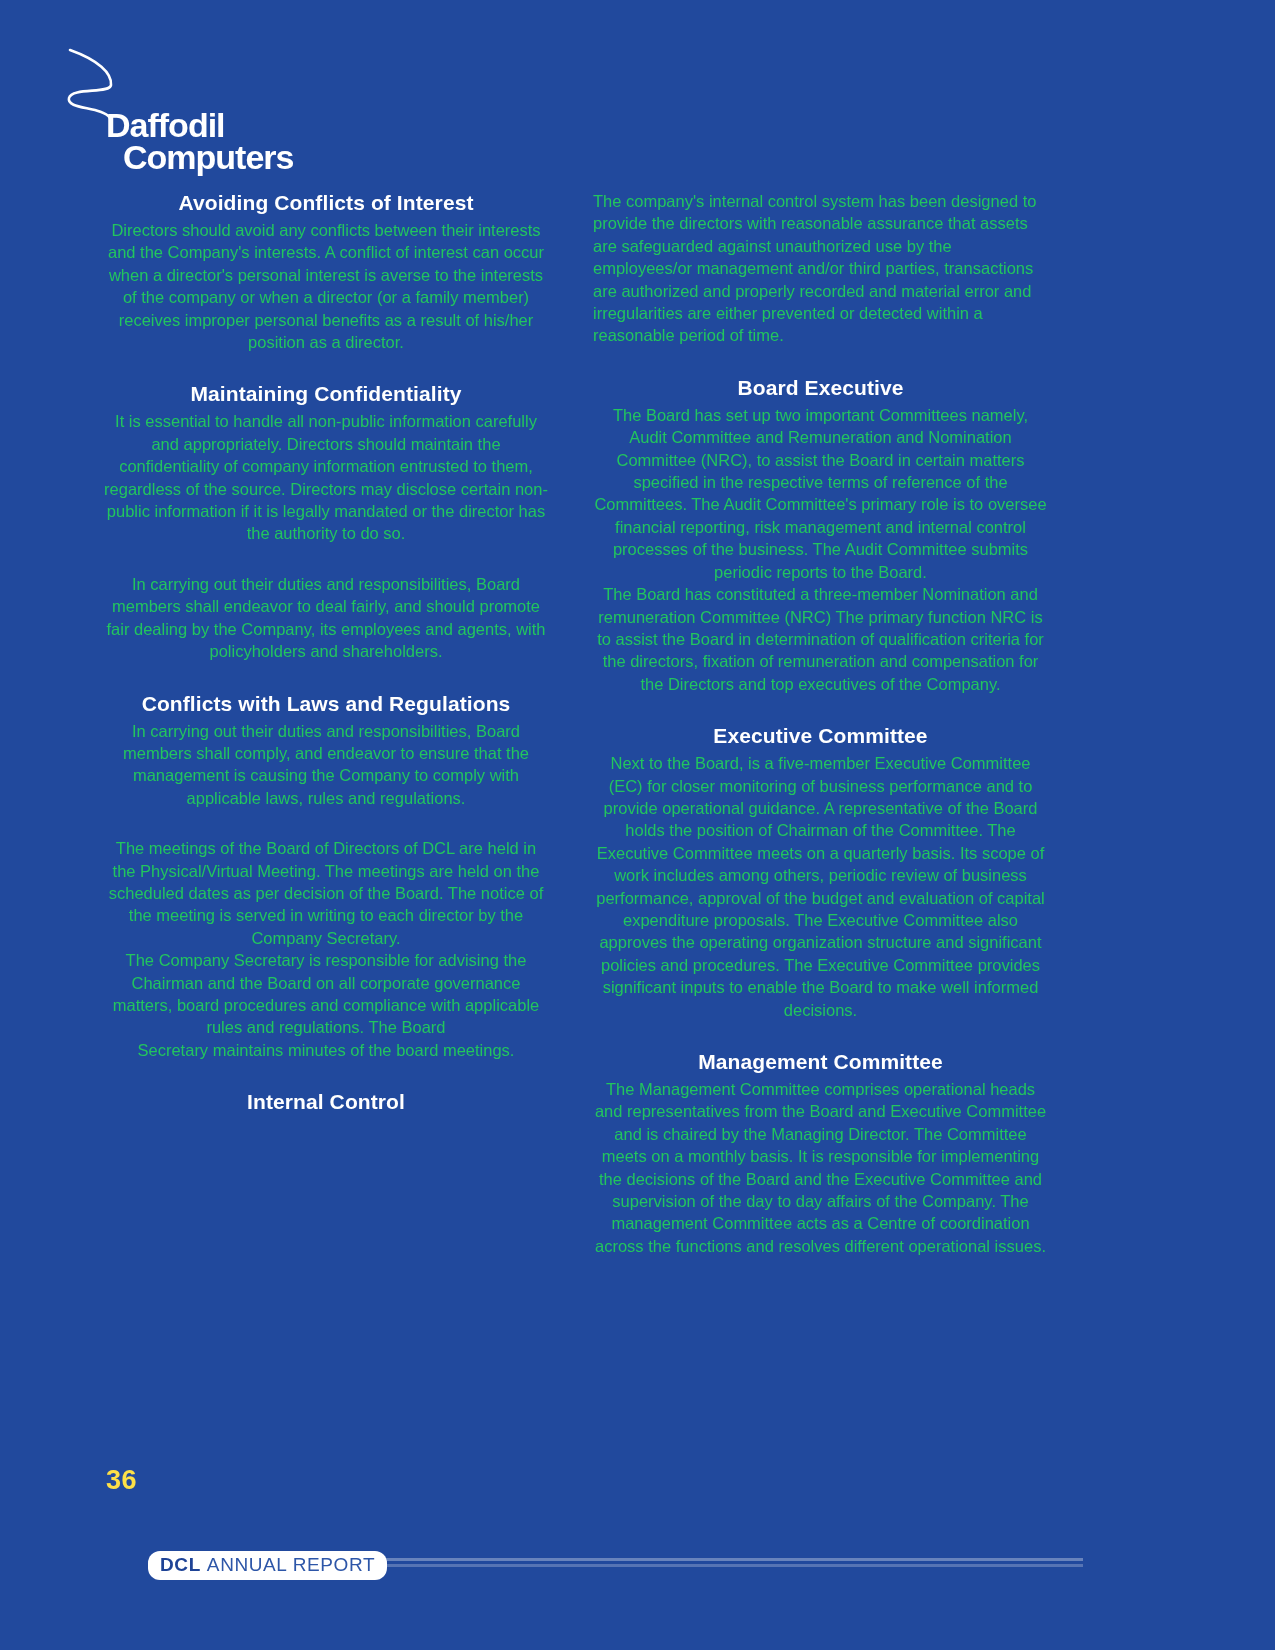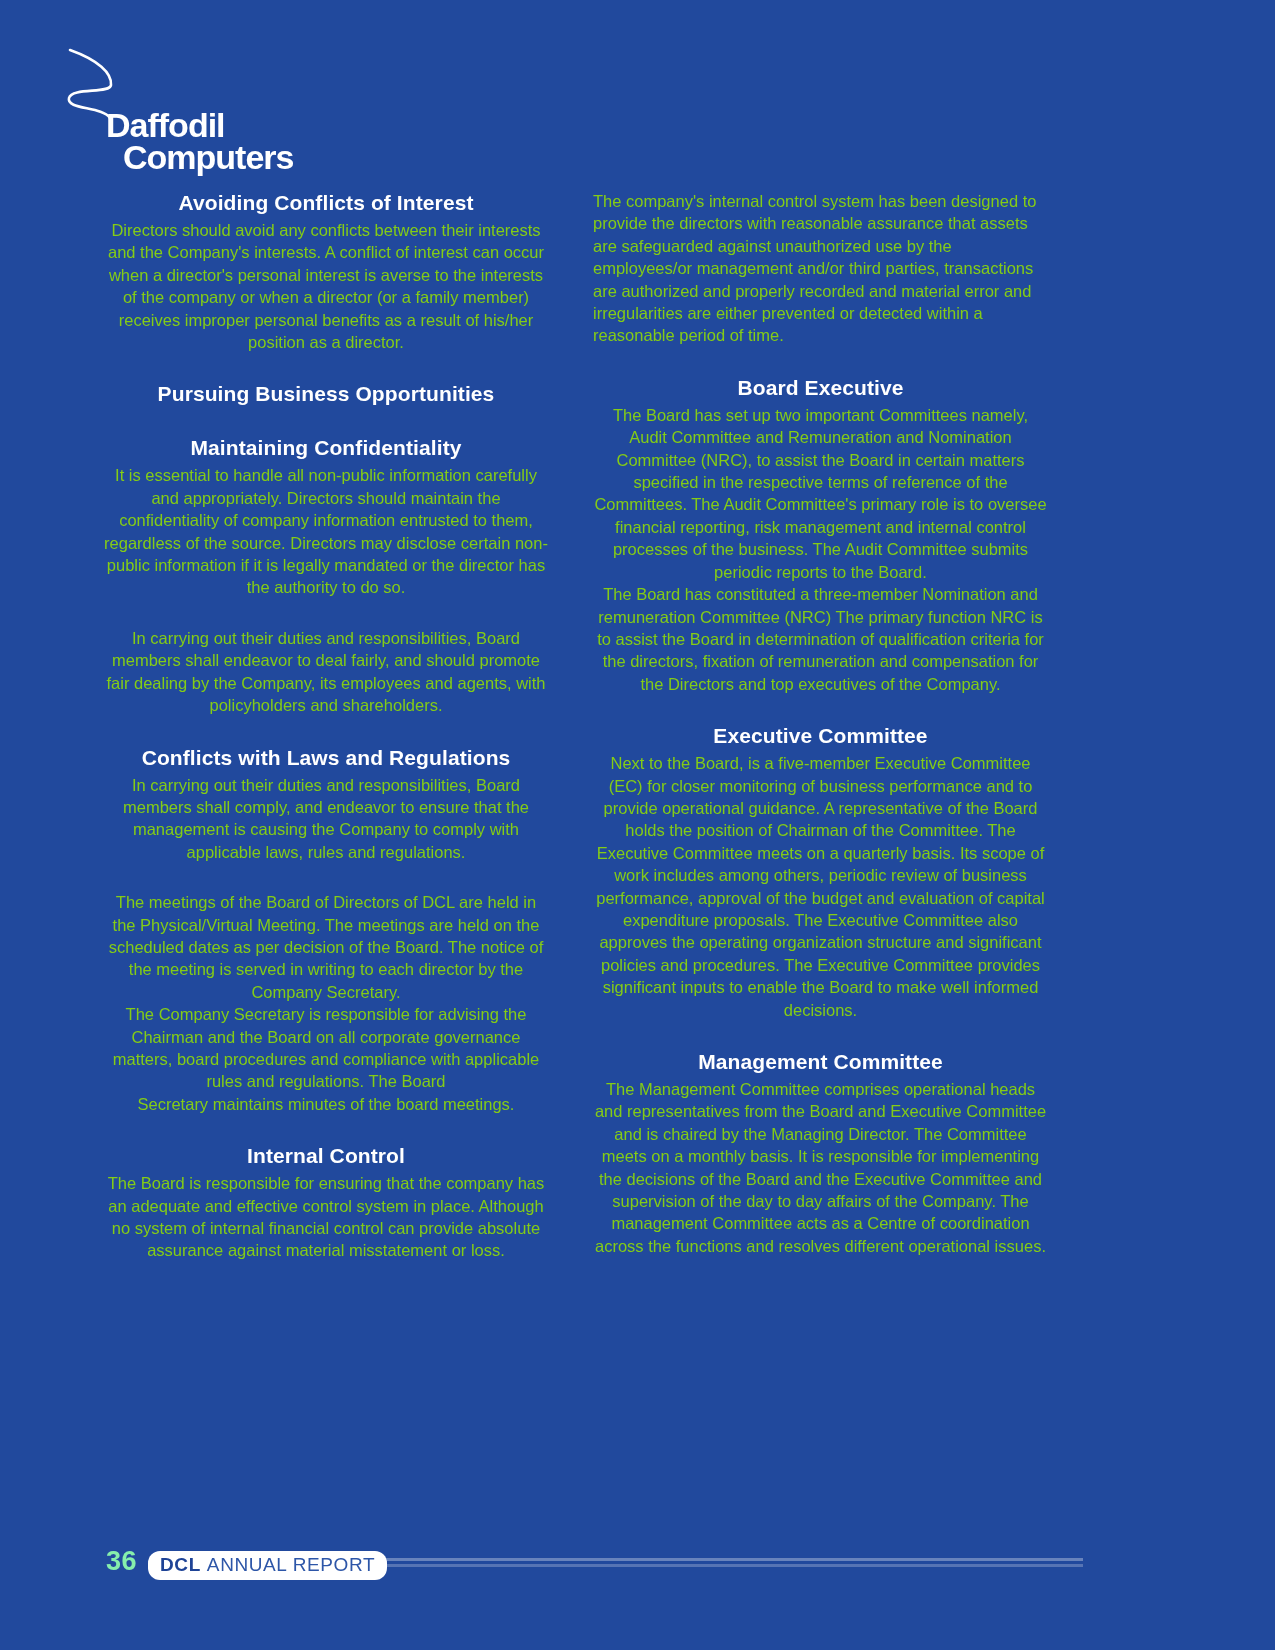--- a/index.html
+++ b/index.html
@@ -37,34 +37,34 @@
   section + section, .col-right section:first-of-type{margin-top:28px;}
   h2{
     margin:0 0 3px 0;
     font-size:21px;line-height:26px;
     font-weight:bold;color:#FFFFFF;
     letter-spacing:0.1px;
   }
   p.body{
     margin:0;
     font-size:16.5px;line-height:22.4px;
-    color:#84cc16;
+    color:#22c55e;
     white-space:pre-line;
   }
 
   
   .footer-rule{
     position:absolute;left:330px;width:753px;height:3px;
     background:rgba(255,255,255,0.32);
   }
   .footer-rule.r1{top:1558px;}
   .footer-rule.r2{top:1564px;background:rgba(255,255,255,0.24);}
   .page-number{
-    position:absolute;left:106px;top:1546px;
-    font-size:27px;font-weight:bold;color:#86efac;
+    position:absolute;left:106px;top:1465px;
+    font-size:27px;font-weight:bold;color:#fde047;
     letter-spacing:0.5px;
   }
   .report-badge{
     position:absolute;left:148px;top:1551px;
     background:#FFFFFF;border-radius:12px;
     padding:3px 12px 4px 12px;
     font-size:19px;letter-spacing:0.6px;
     white-space:nowrap;
   }
   .badge-brand{font-weight:bold;color:#1E4396;}
@@ -84,41 +84,39 @@
   </div>
 
   <div class="columns">
 
     <div class="col">
       <section>
         <h2>Avoiding Conflicts of Interest</h2>
         <p class="body">Directors should avoid any conflicts between their interests and the Company's interests. A conflict of interest can occur when a director's personal interest is averse to the interests of the company or when a director (or a family member) receives improper personal benefits as a result of his/her position as a director.</p>
       </section>
       <section>
-        <h2>Pursuing Business Opportunities</h2>
       </section>
       <section>
         <h2>Maintaining Confidentiality</h2>
         <p class="body">It is essential to handle all non-public information carefully and appropriately. Directors should maintain the confidentiality of company information entrusted to them, regardless of the source. Directors may disclose certain non-public information if it is legally mandated or the director has the authority to do so.</p>
       </section>
       <section>
         <p class="body">In carrying out their duties and responsibilities, Board members shall endeavor to deal fairly, and should promote fair dealing by the Company, its employees and agents, with policyholders and shareholders.</p>
       </section>
       <section>
         <h2>Conflicts with Laws and Regulations</h2>
         <p class="body">In carrying out their duties and responsibilities, Board members shall comply, and endeavor to ensure that the management is causing the Company to comply with applicable laws, rules and regulations.</p>
       </section>
       <section>
         <p class="body">The meetings of the Board of Directors of DCL are held in the Physical/Virtual Meeting. The meetings are held on the scheduled dates as per decision of the Board. The notice of the meeting is served in writing to each director by the Company Secretary.
 The Company Secretary is responsible for advising the Chairman and the Board on all corporate governance matters, board procedures and compliance with applicable rules and regulations. The Board
 Secretary maintains minutes of the board meetings.</p>
       </section>
       <section>
         <h2>Internal Control</h2>
-        <p class="body">The Board is responsible for ensuring that the company has an adequate and effective control system in place. Although no system of internal financial control can provide absolute assurance against material misstatement or loss.</p>
       </section>
     </div>
 
     <div class="col col-right">
       <p class="body">The company's internal control system has been designed to provide the directors with reasonable assurance that assets are safeguarded against unauthorized use by the employees/or management and/or third parties, transactions are authorized and properly recorded and material error and irregularities are either prevented or detected within a reasonable period of time.</p>
       <section>
         <h2>Board Executive</h2>
         <p class="body">The Board has set up two important Committees namely, Audit Committee and Remuneration and Nomination Committee (NRC), to assist the Board in certain matters specified in the respective terms of reference of the Committees. The Audit Committee's primary role is to oversee financial reporting, risk management and internal control processes of the business. The Audit Committee submits periodic reports to the Board.
 The Board has constituted a three-member Nomination and remuneration Committee (NRC) The primary function NRC is to assist the Board in determination of qualification criteria for the directors, fixation of remuneration and compensation for the Directors and top executives of the Company.</p>
       </section>

